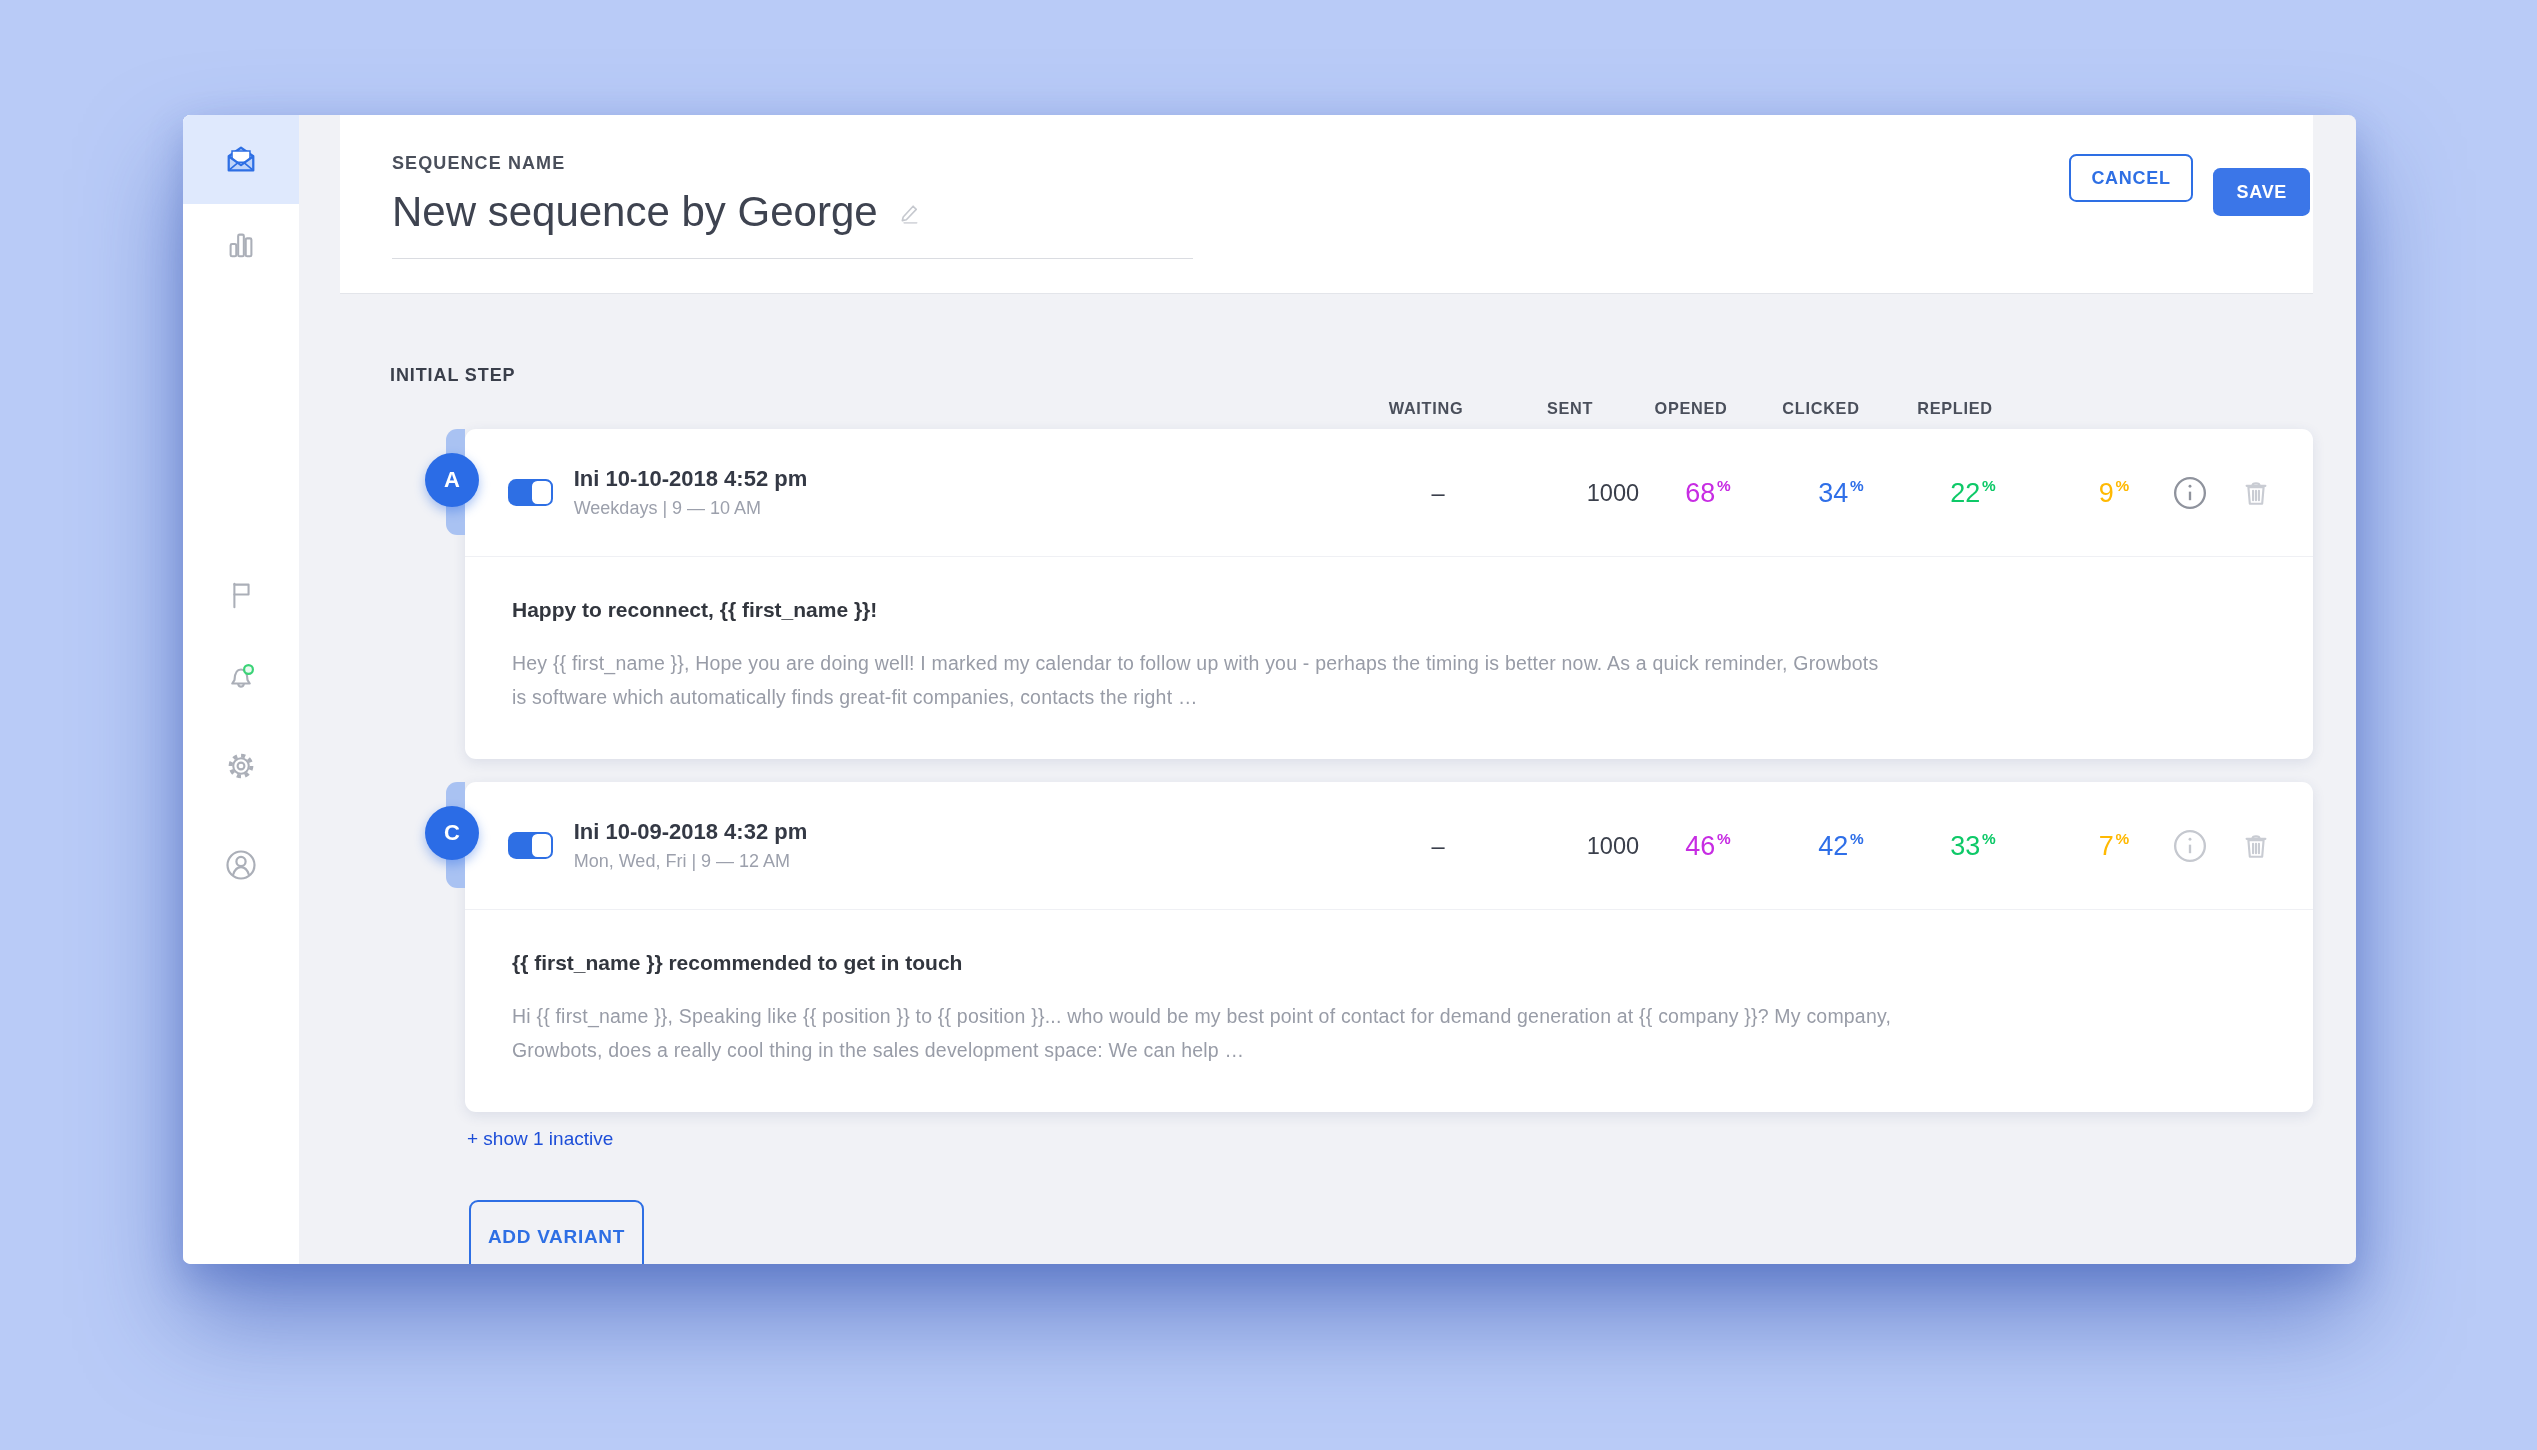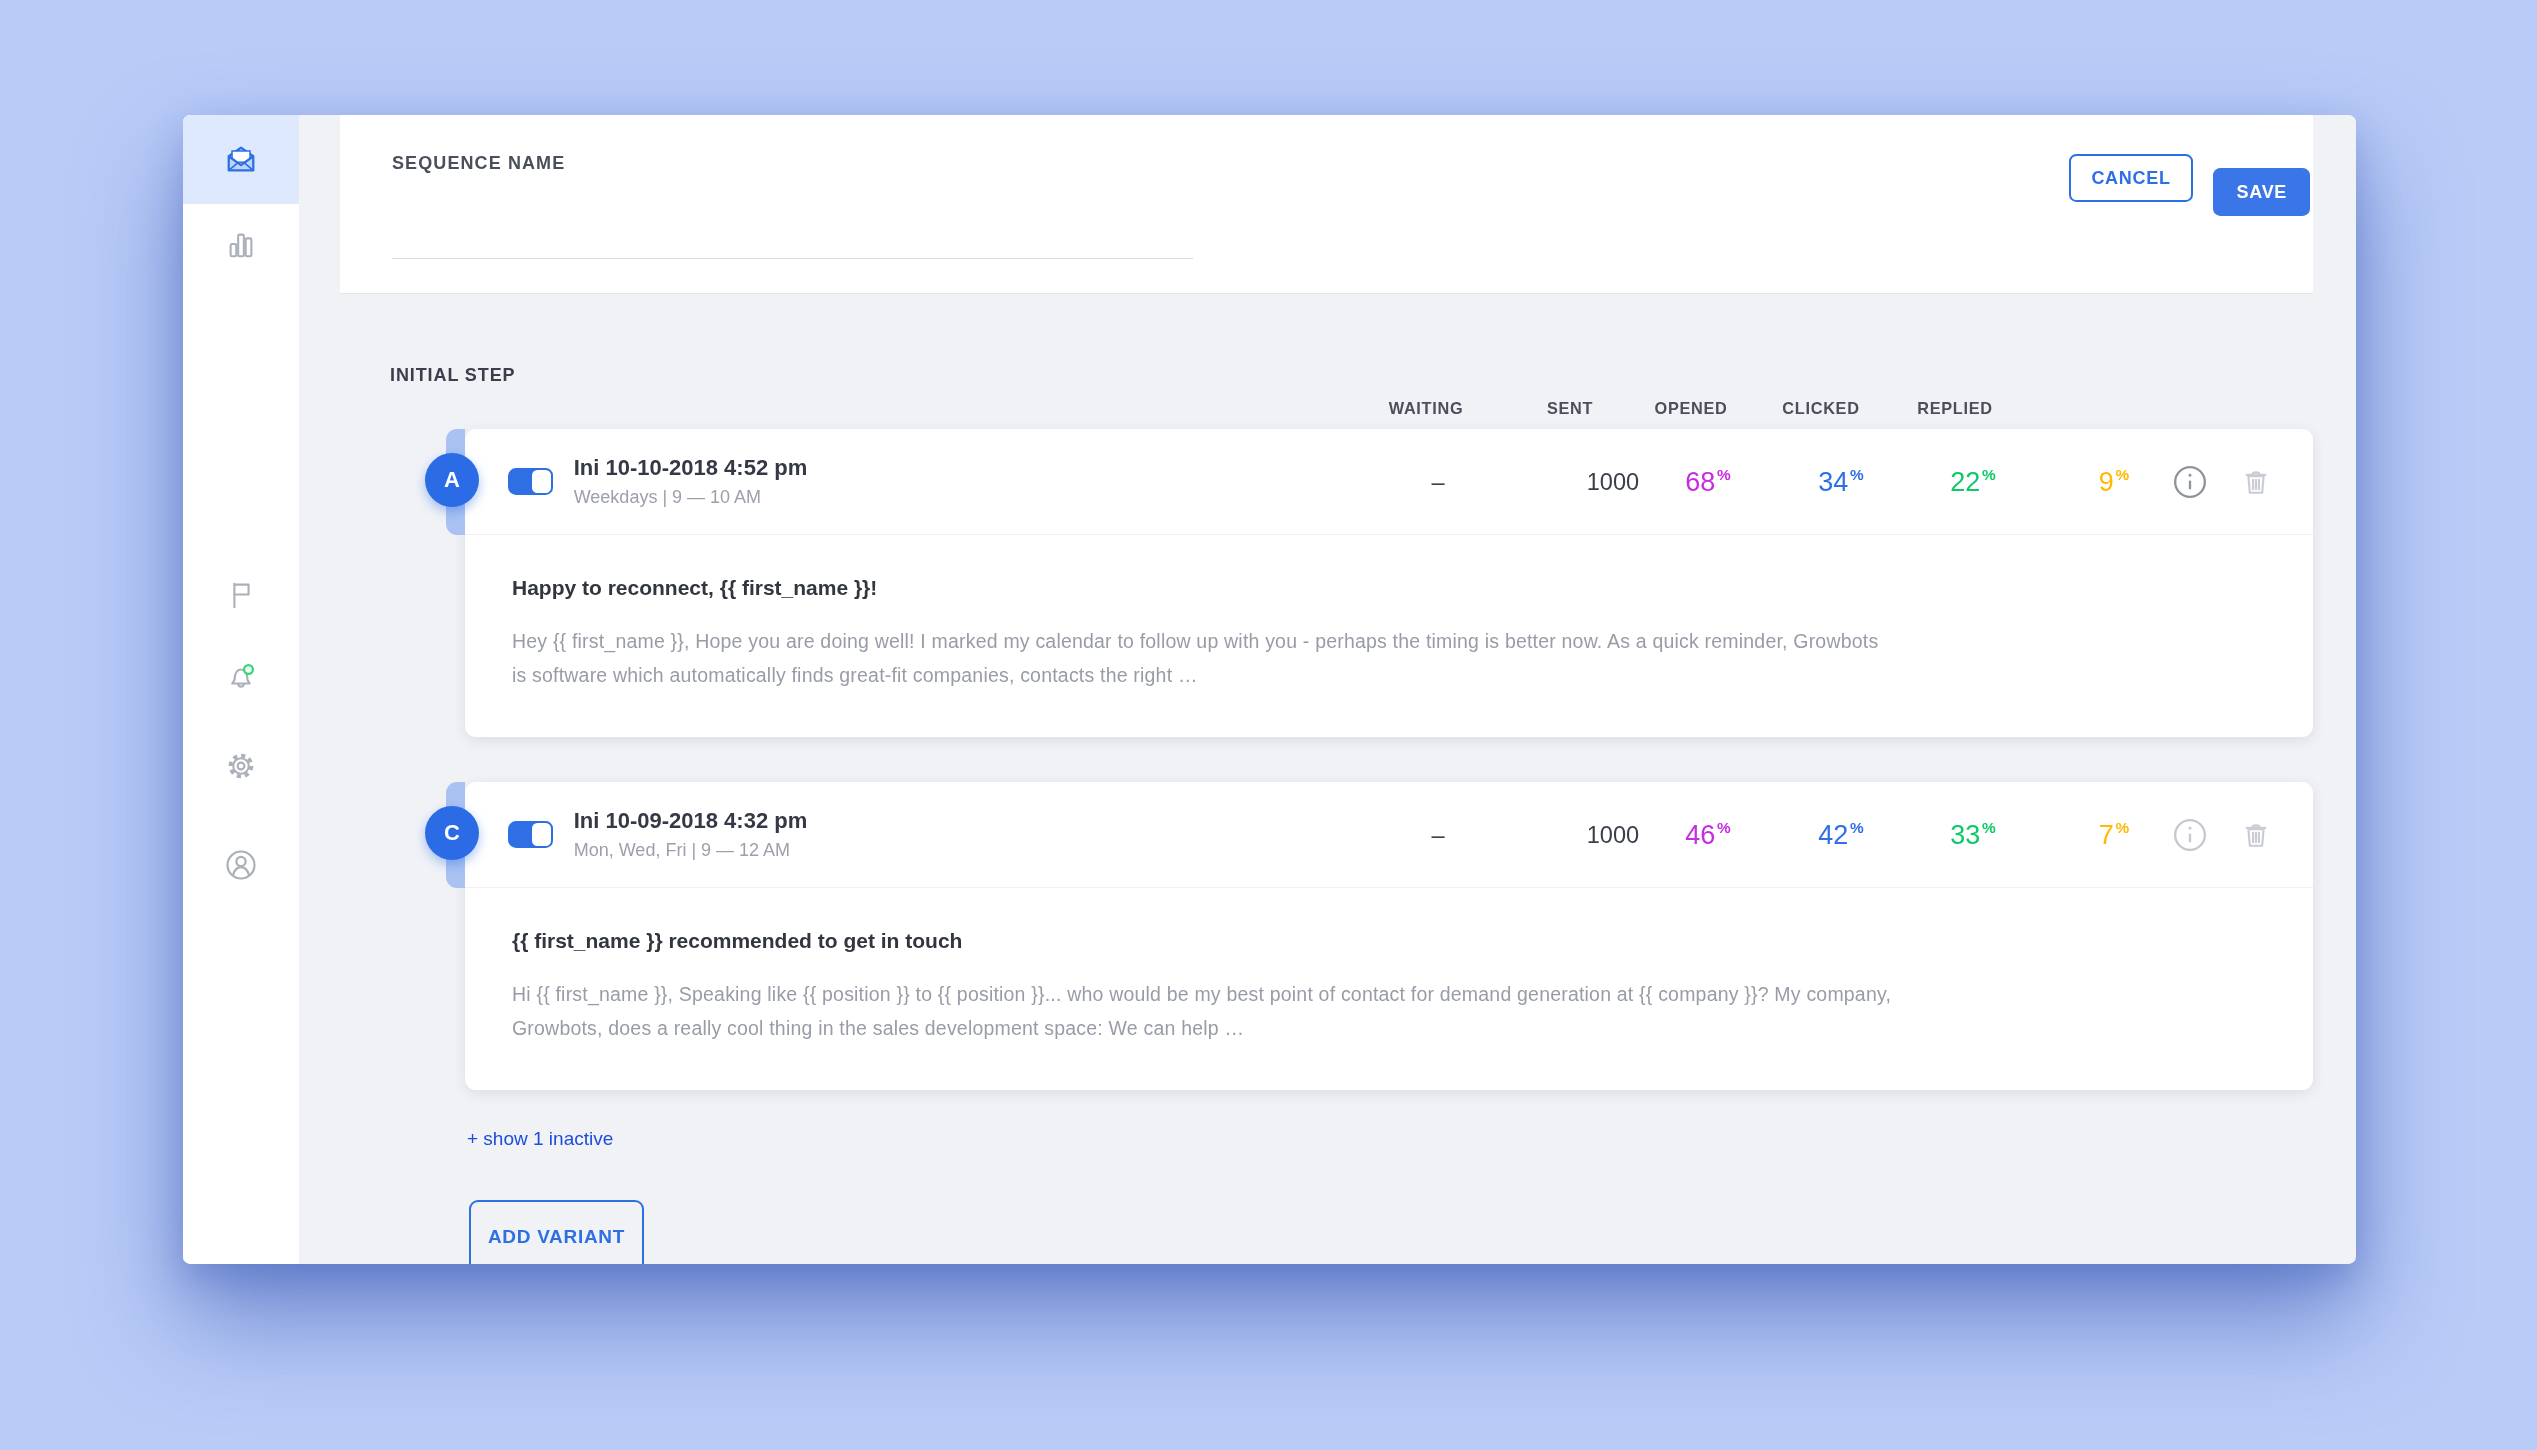--- a/index.html
+++ b/index.html
@@ -46,21 +46,21 @@
                  background:#DCE7FD; transform:rotate(45deg); border-radius:3.6px; }
   
   .vcard { position:absolute; left:282px; width:1848px; background:#fff; border-radius:11px;
            box-shadow:0 3.6px 12.7px rgba(40,60,120,.10); }
   .vcard.row-a { top:314px; }
   .vcard.row-c { top:667px; }
   .accent { position:absolute; left:-19px; top:0; width:19px; height:106px; background:#A9C2F2; border-radius:11px 0 0 11px; }
   .badge { position:absolute; left:-40px; top:23.6px; width:54px; height:54px; border-radius:50%; background:#2B6CE6;
            color:#fff; font-size:22px; font-weight:700; display:flex; align-items:center; justify-content:center;
            z-index:2; box-shadow:0 4.5px 11px rgba(43,108,230,.4); }
-  .vhead { position:relative; height:106px; border-bottom:1.8px solid #EFF0F4; display:flex; align-items:center; padding-left:43px; }
+  .vhead { position:relative; height:128px; border-bottom:1.8px solid #EFF0F4; display:flex; align-items:center; padding-left:43px; }
   .toggle { position:relative; width:43px; height:27px; background:#2E6FE4; border-radius:8.2px; margin-right:22.7px; flex:none; cursor:pointer; }
   .t-knob { position:absolute; right:-1.8px; top:0; width:22.7px; height:27px; background:#fff; border:2.7px solid #2E6FE4; border-radius:7.3px; }
   .vtitle { font-size:22px; font-weight:700; color:#343945; margin-bottom:6.3px; white-space:nowrap; }
   .vsched { font-size:18px; color:#9CA0AC; white-space:nowrap; }
   .stat { position:absolute; top:50%; transform:translate(-50%,-50%); font-size:23.6px; color:#3A3F4B; white-space:nowrap; }
   .stat.pct { font-size:27px; font-weight:500; }
   .st-waiting { left:973px; } .st-sent { left:1106px;margin-left:42px; } .st-opened { left:1243px; }
   .st-clicked { left:1376px; } .st-replied { left:1508px; } .st-interested { left:1649px; }
   .st-opened { color:#C72CE3; } .st-clicked { color:#2F6FE8; } .st-replied { color:#0EC968; } .st-interested { color:#FFB902; }
   .pct-sign { font-size:15.4px; vertical-align:11.8px; margin-left:1.8px; font-weight:700; }
@@ -123,20 +123,27 @@
       <svg width="36" height="36" viewBox="0 0 36 36">
         <circle class="gicon" cx="18" cy="18" r="13.5"></circle>
         <circle class="gicon" cx="18" cy="14.5" r="4.6"></circle>
         <path class="gicon" d="M10.2 27.5 c1.6 -5.2 4.2 -7.4 7.8 -7.4 s6.2 2.2 7.8 7.4"></path>
       </svg>
     </div>
   </nav>
 
   <header class="header">
     <div class="seq-label">SEQUENCE NAME</div>
+    <div class="seq-name">
+      <span>New sequence by George</span>
+      <svg width="27" height="27" viewBox="0 0 30 30">
+        <path d="M8 20 L19 8 l3.5 3.5 L11.5 23 l-4.5 1 z" fill="none" stroke="#C6C9CF" stroke-width="1.8" stroke-linejoin="round"></path>
+        <path d="M9 26.5 h14" stroke="#D6D8DD" stroke-width="1.8" stroke-linecap="round"></path>
+      </svg>
+    </div>
     <div class="seq-underline"></div>
     <button class="btn btn-cancel">CANCEL</button>
     <button class="btn btn-save">SAVE</button>
   </header>
 
   <div class="section-label">INITIAL STEP</div>
   <div class="col" style="left:1243px">WAITING</div>
   <div class="col" style="left:1387px">SENT</div>
   <div class="col" style="left:1508px">OPENED</div>
   <div class="col" style="left:1638px">CLICKED</div>

